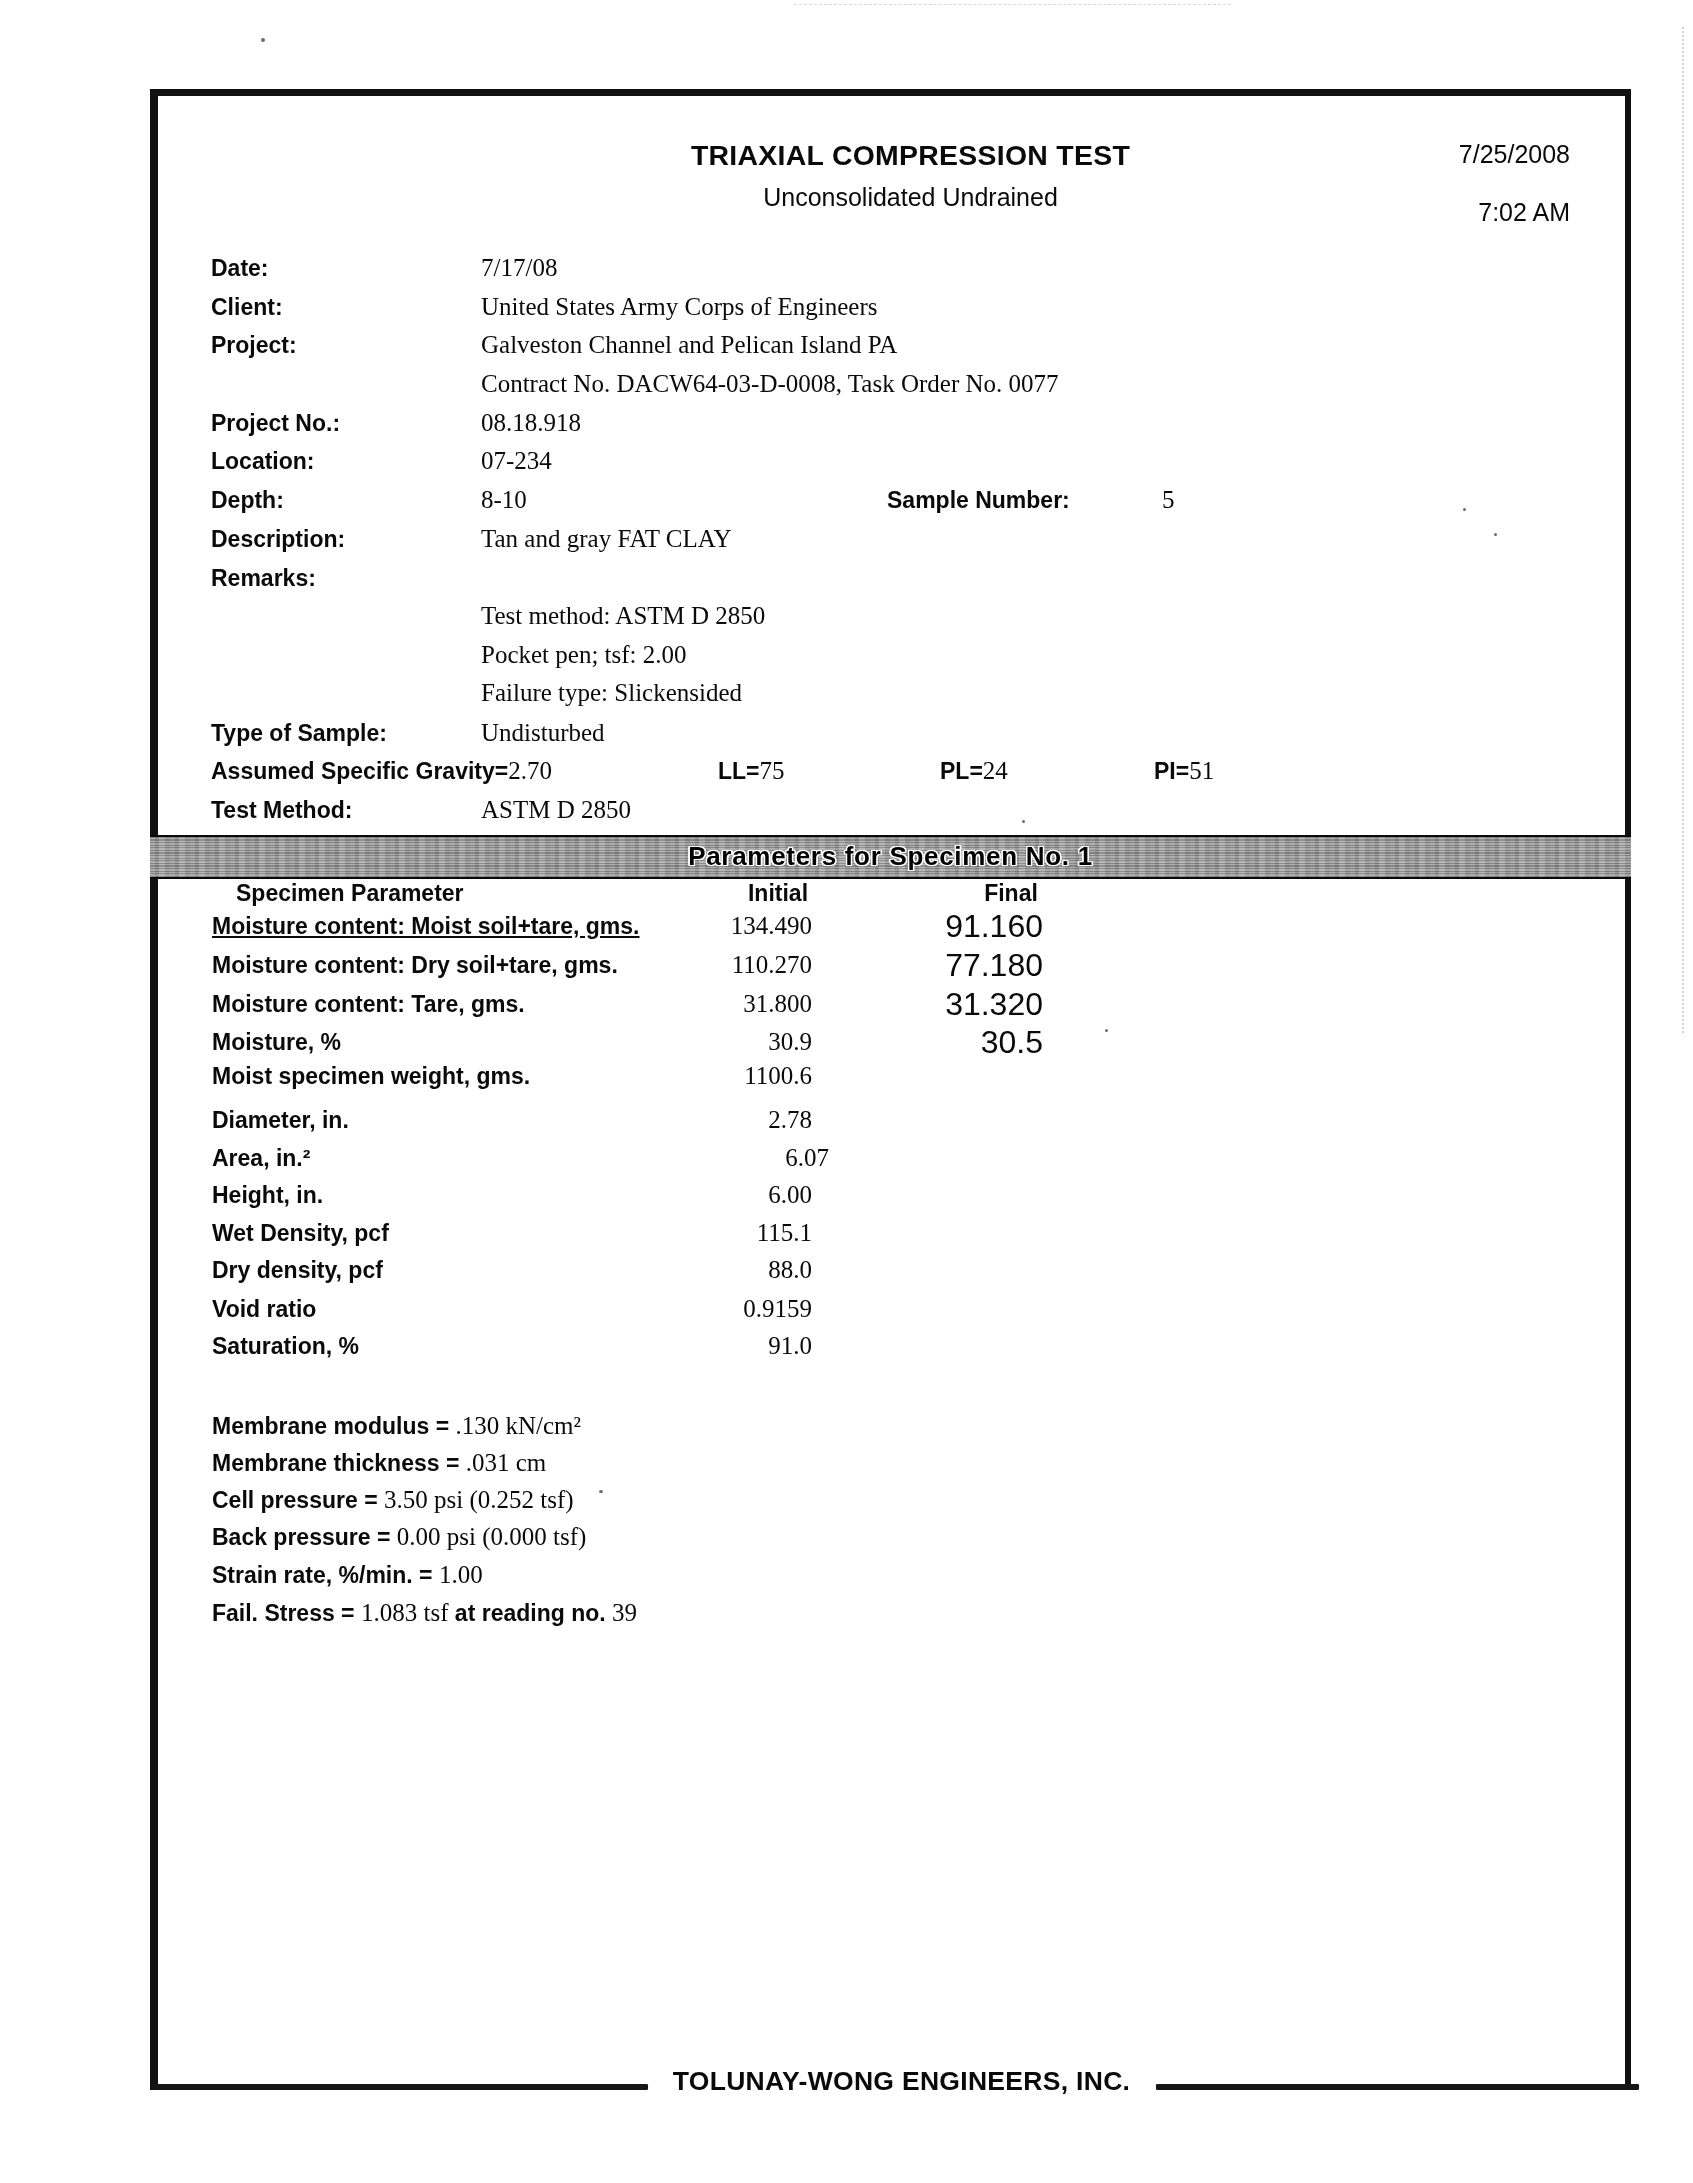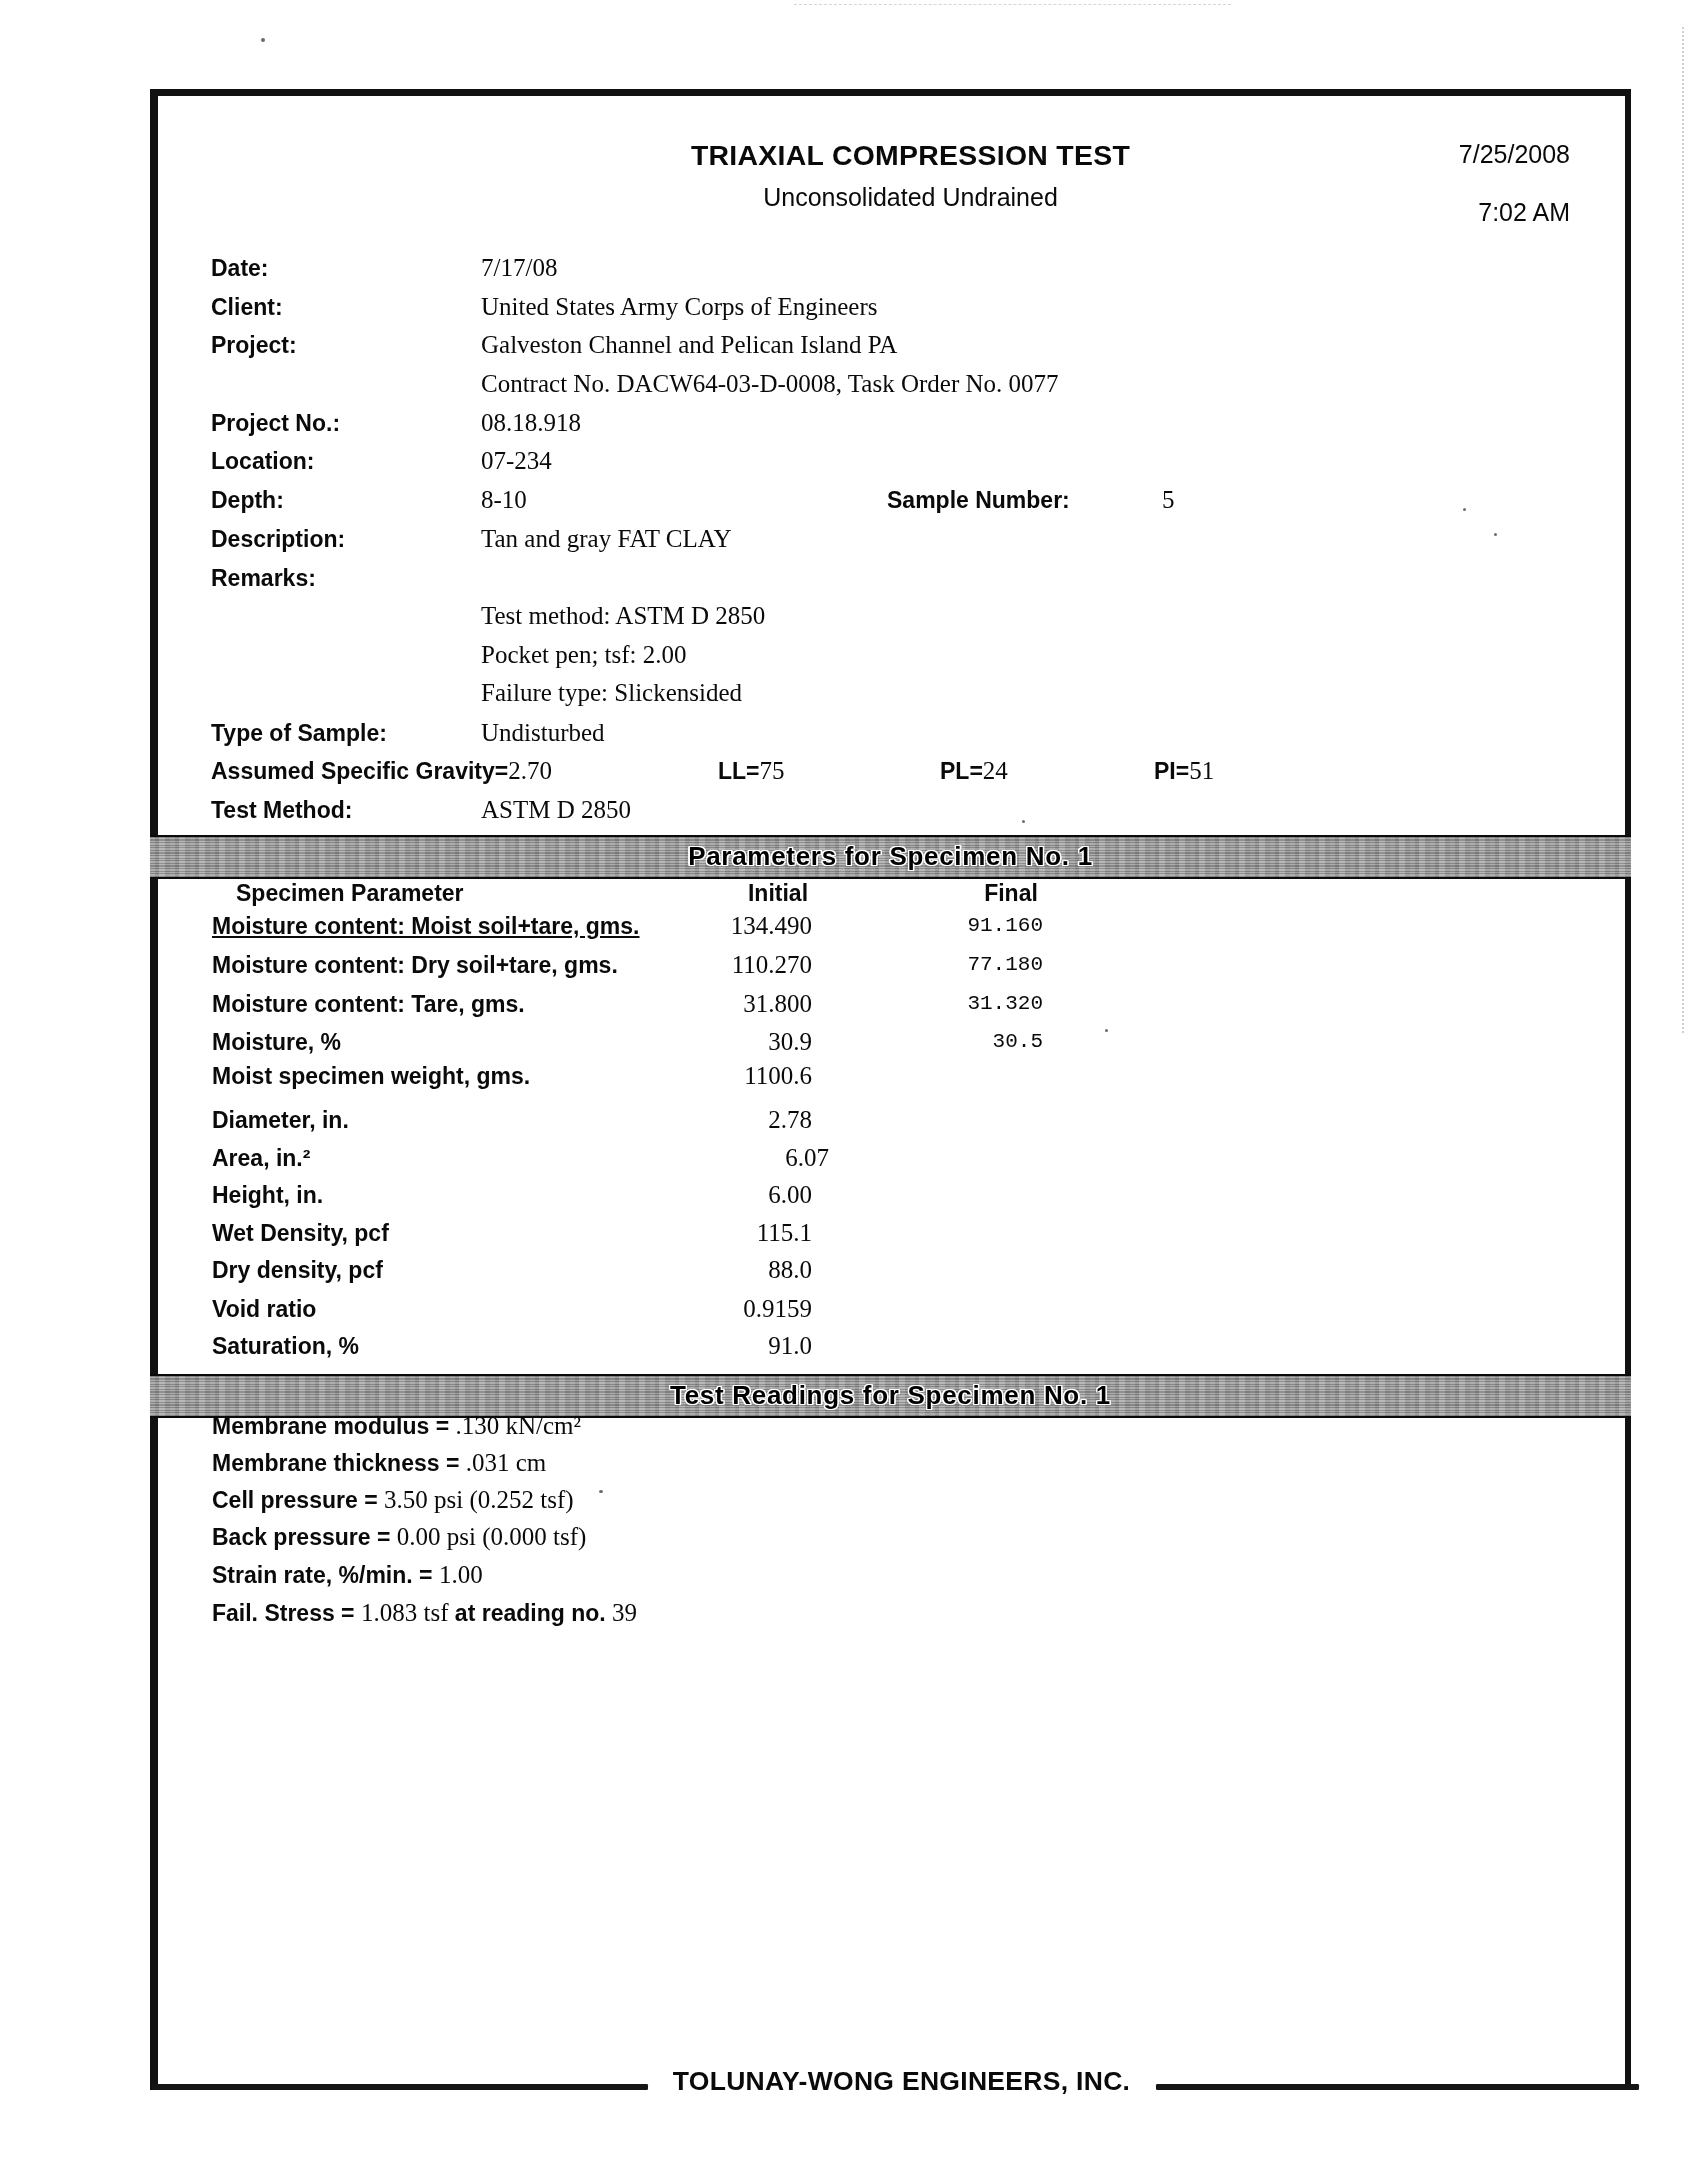--- a/index.html
+++ b/index.html
@@ -22,21 +22,21 @@
   .stamp{position:absolute;right:61px;text-align:right;font-size:25px;height:34px;line-height:34px;}
   .banner{position:absolute;left:0;width:100%;height:44px;box-sizing:border-box;
     border-top:2.6px solid #0a0a0a;border-bottom:2.6px solid #0a0a0a;
     background:
       repeating-linear-gradient(0deg, rgba(20,20,20,.18) 0 1.3px, rgba(255,255,255,.16) 1.3px 2.6px),
       repeating-linear-gradient(90deg, #9f9f9f 0 4.6px, #8d8d8d 4.6px 8.6px, #ababab 8.6px 14.6px, #949494 14.6px 20px);
     text-align:center;font-weight:bold;font-size:26px;line-height:38px;color:#000;letter-spacing:0.7px;
     text-shadow:1.3px 0 0 #fff,-1.3px 0 0 #fff,0 1.3px 0 #fff,0 -1.3px 0 #fff,1.3px 1.3px 0 #fff,-1.3px -1.3px 0 #fff,1.3px -1.3px 0 #fff,-1.3px 1.3px 0 #fff;}
   .col-hdr{position:absolute;width:132px;text-align:center;font-weight:bold;font-size:23px;}
   .num-i{position:absolute;right:819px;font-size:25px;font-family:"Liberation Serif",serif;}
-  .num-f{position:absolute;right:588px;font-size:21px;font-family:Liberation Mono, monospace;}
+  .num-f{position:absolute;right:588px;font-size:32px;font-family:Liberation Sans, sans-serif;}
   .rline{position:absolute;left:62px;height:34px;line-height:34px;white-space:nowrap;}
   .rlbl{font-weight:bold;font-size:23px;font-family:"Liberation Sans",sans-serif;}
   .rval{font-size:25px;font-family:"Liberation Serif",serif;}
   .foot-seg{position:absolute;height:6px;background:#151515;border-radius:1.3px;}
   .footer-text{position:absolute;left:650px;width:503px;top:2063px;height:37px;line-height:37px;
     text-align:center;font-weight:bold;font-size:26.5px;letter-spacing:0.3px;}
   .dot{position:absolute;background:#3a3a3a;border-radius:50%;opacity:.75;}
   .edge-dotted{position:absolute;left:1682px;top:26.5px;height:1006px;width:0;
     border-left:2px dotted #aaa;opacity:.55;}
   .top-dashes{position:absolute;left:794px;top:4px;width:437px;height:0;
@@ -196,21 +196,20 @@
       <span class="lbl" style="left:62px;">Void ratio</span>
       <span class="num-i">0.9159</span>
       <span class="num-f"></span>
     </div>
     <div class="line" style="top:1240px;">
       <span class="lbl" style="left:62px;">Saturation, %</span>
       <span class="num-i">91.0</span>
       <span class="num-f"></span>
     </div>
 
-    <div class="banner" style="top:1285px;">Test Readings for Specimen No. 1</div>
 
     <div class="rline" style="top:1320px;">
       <span class="rlbl">Membrane modulus = </span><span class="rval">.130 kN/cm²</span>
     </div>
     <div class="rline" style="top:1357px;">
       <span class="rlbl">Membrane thickness = </span><span class="rval">.031 cm</span>
     </div>
     <div class="rline" style="top:1394px;">
       <span class="rlbl">Cell pressure = </span><span class="rval">3.50 psi (0.252 tsf)</span>
     </div>

